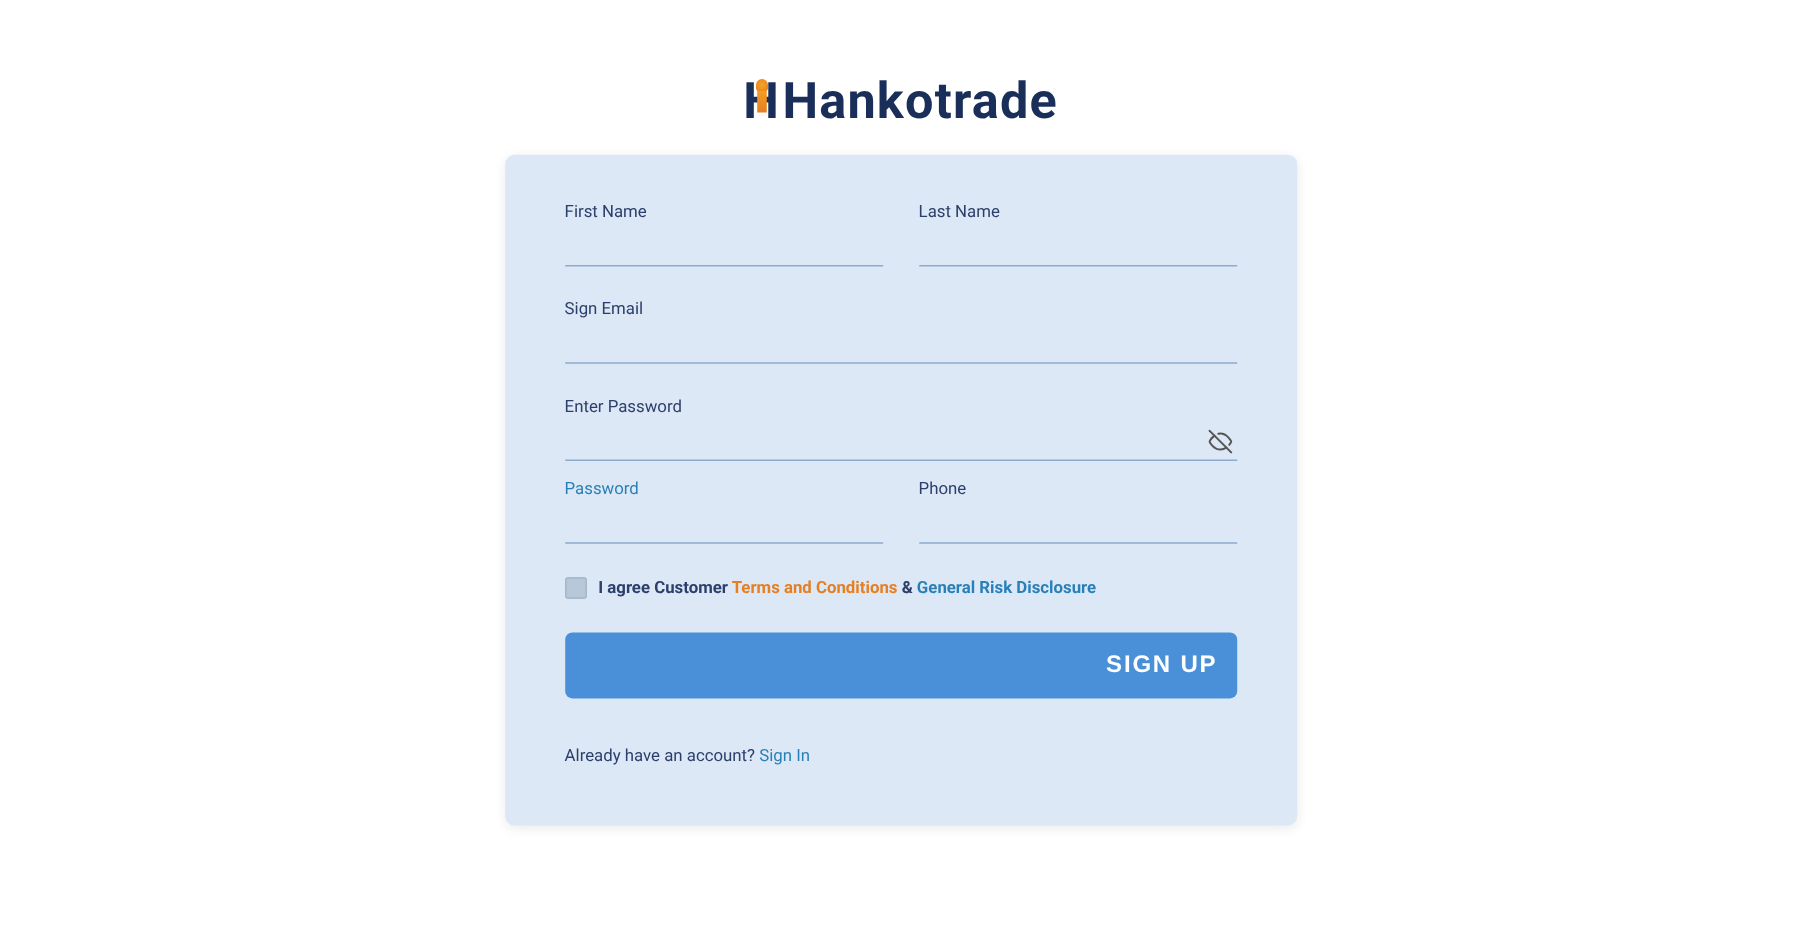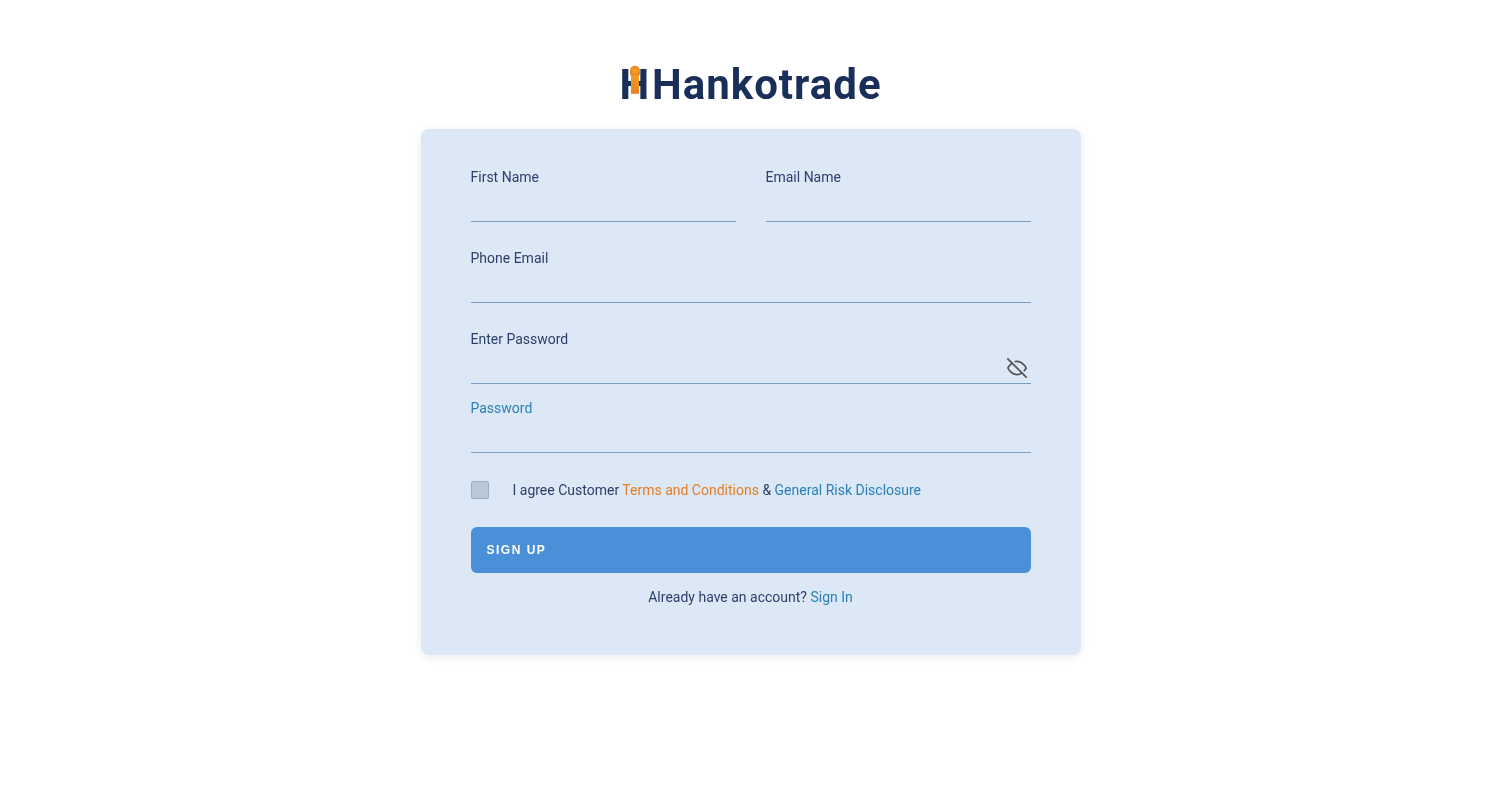--- a/index.html
+++ b/index.html
@@ -127,23 +127,24 @@
       top: 50%;
       transform: translateY(-50%);
       cursor: pointer;
       color: #555;
       font-size: 16px;
     }
 
     .checkbox-row {
       display: flex;
       align-items: center;
-      gap: 24px;
+      gap: 10px;
       margin-bottom: 28px;
       margin-top: 10px;
+      font-weight: bold;
     }
 
     .checkbox-box {
       width: 18px;
       height: 18px;
       background-color: #b8c8d8;
       border: 1px solid #9ab0c4;
       border-radius: 2px;
       flex-shrink: 0;
       cursor: pointer;
@@ -165,32 +166,31 @@
       text-decoration: none;
       cursor: pointer;
     }
 
     .signup-button {
       display: block;
       width: 100%;
       padding: 16px;
       background-color: #4a90d9;
       color: white;
-      font-size: 12px;
+      font-size: 20px;
       font-weight: bold;
       letter-spacing: 1.5px;
       border: none;
       border-radius: 6px;
       cursor: pointer;
-      text-align: left;
-      margin-bottom: 16px;
+      text-align: right;
+      margin-bottom: 40px;
     }
 
     .signin-row {
-      text-align: center;
       font-size: 14px;
       color: #2c3e6b;
     }
 
     .email-field-wrapper {
       margin-bottom: 28px;
     }
 
     .password-field-wrapper {
       margin-bottom: 16px;
@@ -210,28 +210,28 @@
 </div>
 
 <div class="form-card">
 
   <div class="form-row">
     <div class="form-field">
       <label class="field-label">First Name</label>
       <input class="field-input" type="text" style="">
     </div>
     <div class="form-field">
-      <label class="field-label">Email Name</label>
+      <label class="field-label">Last Name</label>
       <input class="field-input" type="text" style="">
     </div>
   </div>
 
   <div class="email-field-wrapper">
     <div class="form-field full-width">
-      <label class="field-label">Phone Email</label>
+      <label class="field-label">Sign Email</label>
       <input class="field-input" type="email" style="">
     </div>
   </div>
 
   <div class="password-field-wrapper">
     <div class="form-field full-width">
       <label class="field-label">Enter Password</label>
       <div class="password-wrapper">
         <input class="field-input" type="password" style="">
         <span class="eye-icon">
@@ -243,20 +243,24 @@
         </span>
       </div>
     </div>
   </div>
 
   <div class="form-row">
     <div class="form-field">
       <label class="field-label country-label">Password</label>
       <input class="field-input" type="text" style="">
     </div>
+    <div class="form-field">
+      <label class="field-label">Phone</label>
+      <input class="field-input" type="tel" style="">
+    </div>
   </div>
 
   <div class="checkbox-row">
     <div class="checkbox-box"></div>
     <span class="checkbox-label">
       <span>I agree Customer </span><a class="link-orange">Terms and Conditions</a><span> &amp; </span><a class="link-blue">General Risk Disclosure</a>
     </span>
   </div>
 
   <button class="signup-button">SIGN UP</button>

